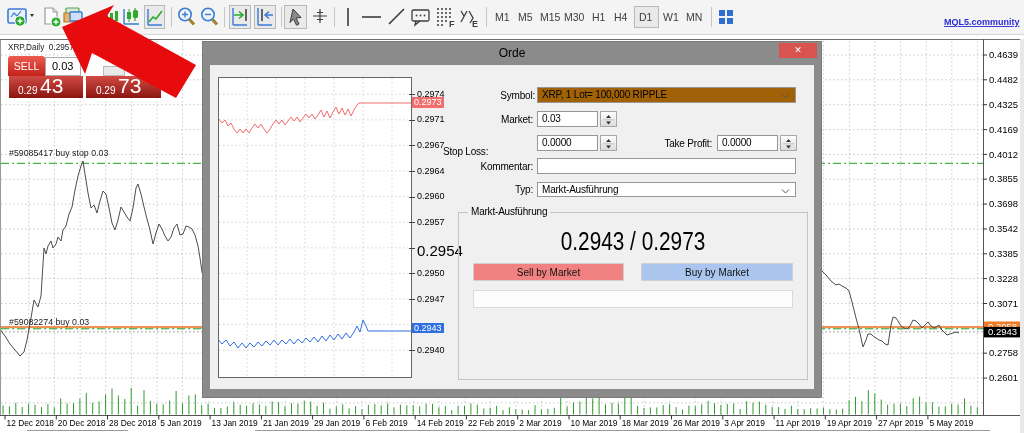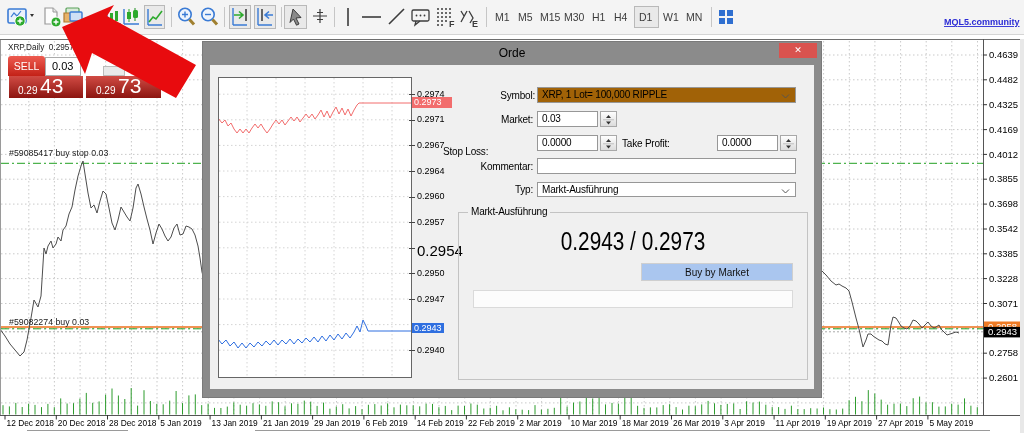--- a/index.html
+++ b/index.html
@@ -239,21 +239,21 @@
       <div style="position:absolute;left:207px;top:151.7px;font-size:9px;color:#000">0.2957</div>
       <div style="position:absolute;left:199px;top:157.2px;width:6px;height:1px;background:#444"></div>
       <div style="position:absolute;left:207px;top:177.3px;font-size:15px;color:#000">0.2954</div>
       <div style="position:absolute;left:199px;top:182.8px;width:6px;height:1px;background:#444"></div>
       <div style="position:absolute;left:207px;top:202.9px;font-size:9px;color:#000">0.2950</div>
       <div style="position:absolute;left:199px;top:208.4px;width:6px;height:1px;background:#444"></div>
       <div style="position:absolute;left:207px;top:228.5px;font-size:9px;color:#000">0.2947</div>
       <div style="position:absolute;left:199px;top:234.0px;width:6px;height:1px;background:#444"></div>
       <div style="position:absolute;left:207px;top:279.7px;font-size:9px;color:#000">0.2940</div>
       <div style="position:absolute;left:199px;top:285.2px;width:6px;height:1px;background:#444"></div>
-    <div class="abs" style="left:202px;top:32px;width:40px;height:10.5px;background:#f26d6d;color:#fff;font-size:9px;line-height:10.5px;padding-left:2px;">0.2973</div>
+    <div class="abs" style="left:202px;top:32px;width:32px;height:10.5px;background:#f26d6d;color:#fff;font-size:9px;line-height:10.5px;padding-left:2px;">0.2973</div>
     <div class="abs" style="left:202px;top:257.9px;width:32px;height:10.5px;background:#2f6fe0;color:#fff;font-size:9px;line-height:10.5px;padding-left:2px;">0.2943</div>
 
     <div class="lbl abs" style="left:235px;top:24.5px;width:90px;text-align:right;">Symbol:</div>
     <div class="abs" style="left:327px;top:22px;width:259px;height:15.5px;background:#a16207;border:1px solid #979797;font-size:10px;letter-spacing:-0.2px;line-height:14px;padding-left:4px;">XRP, 1 Lot= 100,000 RIPPLE
       <svg class="abs" style="right:5px;top:5px" width="9" height="7">
           <path d="M1 1.5l3.5 3.5L8 1.5" stroke="#555" stroke-width="1" fill="none"></path>
         </svg>
     </div>
     <div class="lbl abs" style="left:233px;top:48.5px;width:90px;text-align:right;">Market:</div>
     <div class="abs" style="left:327px;top:46px;width:61px;height:15.5px;background:#fff;border:1px solid #979797;font-size:10px;letter-spacing:-0.2px;line-height:14px;padding-left:4px;">0.03</div>
@@ -266,41 +266,42 @@
     </div>
     <div class="lbl abs" style="left:233px;top:81px;width:90px;">Stop Loss:</div>
     <div class="abs" style="left:327px;top:70px;width:61px;height:15.5px;background:#fff;border:1px solid #979797;font-size:10px;letter-spacing:-0.2px;line-height:14px;padding-left:4px;">0.0000</div>
     <div class="abs" style="left:390px;top:70px;width:17px;height:15.5px;background:linear-gradient(#fefefe,#dcdcdc);border:1px solid #a8a8a8;">
       <svg width="15" height="13.5">
           <path d="M7.5 2l2.5 3h-5z" fill="#333"></path>
           <path d="M7.5 11.5L5 8.5h5z" fill="#333"></path>
           <path d="M2 6.8h11" stroke="#c0c0c0"></path>
         </svg>
     </div>
-    <div class="lbl abs" style="left:412px;top:72.5px;width:90px;text-align:left;">Take Profit:</div>
+    <div class="lbl abs" style="left:412px;top:72.5px;width:90px;text-align:right;">Take Profit:</div>
     <div class="abs" style="left:507px;top:70px;width:61px;height:15.5px;background:#fff;border:1px solid #979797;font-size:10px;letter-spacing:-0.2px;line-height:14px;padding-left:4px;">0.0000</div>
     <div class="abs" style="left:570px;top:70px;width:17px;height:15.5px;background:linear-gradient(#fefefe,#dcdcdc);border:1px solid #a8a8a8;">
       <svg width="15" height="13.5">
           <path d="M7.5 2l2.5 3h-5z" fill="#333"></path>
           <path d="M7.5 11.5L5 8.5h5z" fill="#333"></path>
           <path d="M2 6.8h11" stroke="#c0c0c0"></path>
         </svg>
     </div>
     <div class="lbl abs" style="left:233px;top:95.5px;width:90px;text-align:right;">Kommentar:</div>
     <div class="abs" style="left:327px;top:93px;width:259px;height:15.5px;background:#fff;border:1px solid #979797;"></div>
     <div class="lbl abs" style="left:233px;top:119px;width:90px;text-align:right;">Typ:</div>
     <div class="abs" style="left:327px;top:116.5px;width:259px;height:15.5px;background:#fff;border:1px solid #979797;font-size:10px;letter-spacing:-0.2px;line-height:14px;padding-left:4px;">Markt-Ausführung
       <svg class="abs" style="right:5px;top:5px" width="9" height="7">
           <path d="M1 1.5l3.5 3.5L8 1.5" stroke="#555" stroke-width="1" fill="none"></path>
         </svg>
     </div>
 
     <div class="abs" style="left:248px;top:146.5px;width:350px;height:168px;border:1px solid #c3c3c3;"></div>
     <div class="abs" style="left:258px;top:140.5px;background:#f0f0f0;padding:0 3px;font-size:10px;letter-spacing:-0.2px;">Markt-Ausführung</div>
     <div class="abs" style="left:248px;top:161px;width:350px;text-align:center;font-size:26px;color:#000;transform:scaleX(0.8);">0.2943 / 0.2973</div>
+    <div class="abs" style="left:263px;top:197.5px;width:151px;height:18px;background:#f28282;border:1px solid #cfcfcf;font-size:10px;text-align:center;line-height:17px;color:#111;">Sell by Market</div>
     <div class="abs" style="left:431px;top:197.5px;width:152px;height:18px;background:#aac6ef;border:1px solid #cfcfcf;font-size:10px;text-align:center;line-height:17px;color:#111;">Buy by Market</div>
     <div class="abs" style="left:263px;top:225px;width:320px;height:17.5px;background:#fcfcfc;border:1px solid #dadada;"></div>
   </div>
 </div>
 
 <svg class="abs" style="left:0;top:0;z-index:50" width="260" height="160" viewBox="0 0 260 160">
   <polygon points="62,27 114,5 107,16 196,65 176,98 92,53 85,74" fill="#e80b0e"></polygon>
 </svg>
 
 </body></html>

